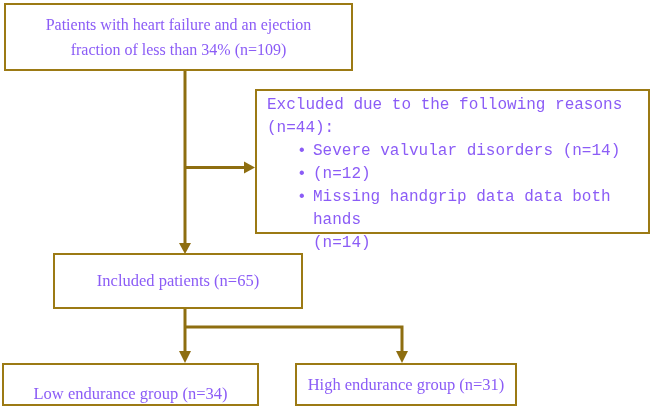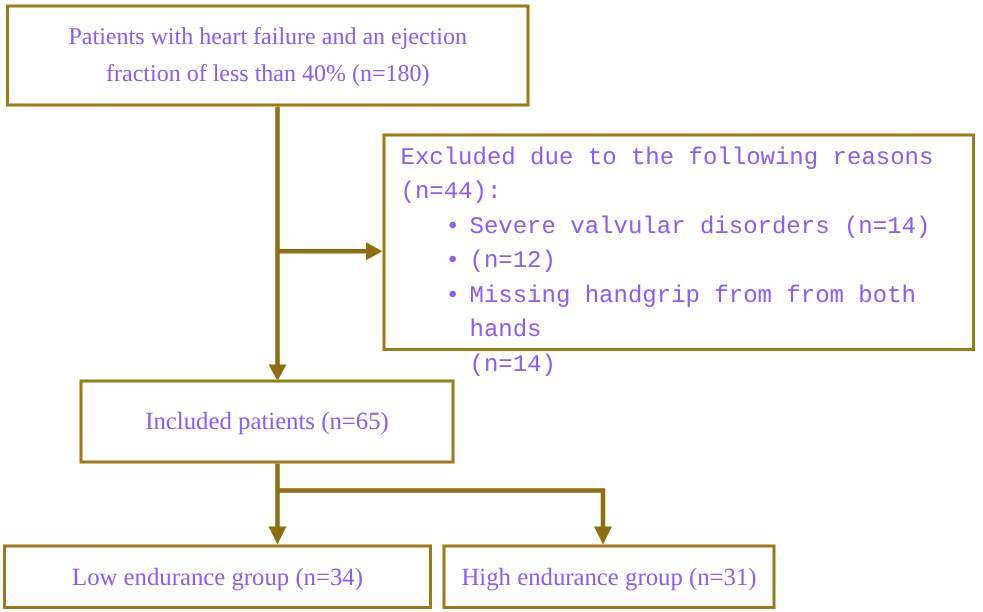--- a/index.html
+++ b/index.html
@@ -66,23 +66,24 @@
   .included-box {
     left: 53px;
     top: 253px;
     width: 250px;
     height: 56px;
     font-size: 16.5px;
   }
   .low-box {
     left: 2px;
     top: 363px;
-    width: 286px;
+    width: 257px;
     height: 43px;
     font-size: 16.5px;
+    justify-content: flex-end;
   }
   .high-box {
     left: 295px;
     top: 363px;
     width: 222px;
     height: 43px;
     font-size: 16.5px;
   }
 </style>
 </head>
@@ -100,21 +101,21 @@
 
     <path d="M185 297 L185 352" stroke="#8e6e10" stroke-width="3" fill="none"></path>
     <polygon points="179,351 191,351 185,363" fill="#8e6e10"></polygon>
 
     <path d="M185 327 L402 327 L402 352" stroke="#8e6e10" stroke-width="3" fill="none"></path>
     <polygon points="396,351 408,351 402,363" fill="#8e6e10"></polygon>
   </svg>
 
   <div class="box top-box center-box">
     <div>Patients with heart failure and an ejection</div>
-    <div>fraction of less than 40% (n=180)</div>
+    <div>fraction of less than 34% (n=109)</div>
   </div>
 
   <div class="box excluded-box">
     <div>Excluded due to the following reasons (n=44):</div>
 
     <div class="bullet-row">
       <span class="bullet-glyph">•</span>
       <div>
         <div>Severe valvular disorders (n=14)</div>
       </div>
@@ -123,21 +124,21 @@
     <div class="bullet-row">
       <span class="bullet-glyph">•</span>
       <div>
         <div>(n=12)</div>
       </div>
     </div>
 
     <div class="bullet-row">
       <span class="bullet-glyph">•</span>
       <div>
-        <div>Missing handgrip from from both hands</div>
+        <div>Missing handgrip data data both hands</div>
         <div>(n=14)</div>
       </div>
     </div>
   </div>
 
   <div class="box included-box center-box">
     <div>Included patients (n=65)</div>
   </div>
 
   <div class="box low-box center-box">

